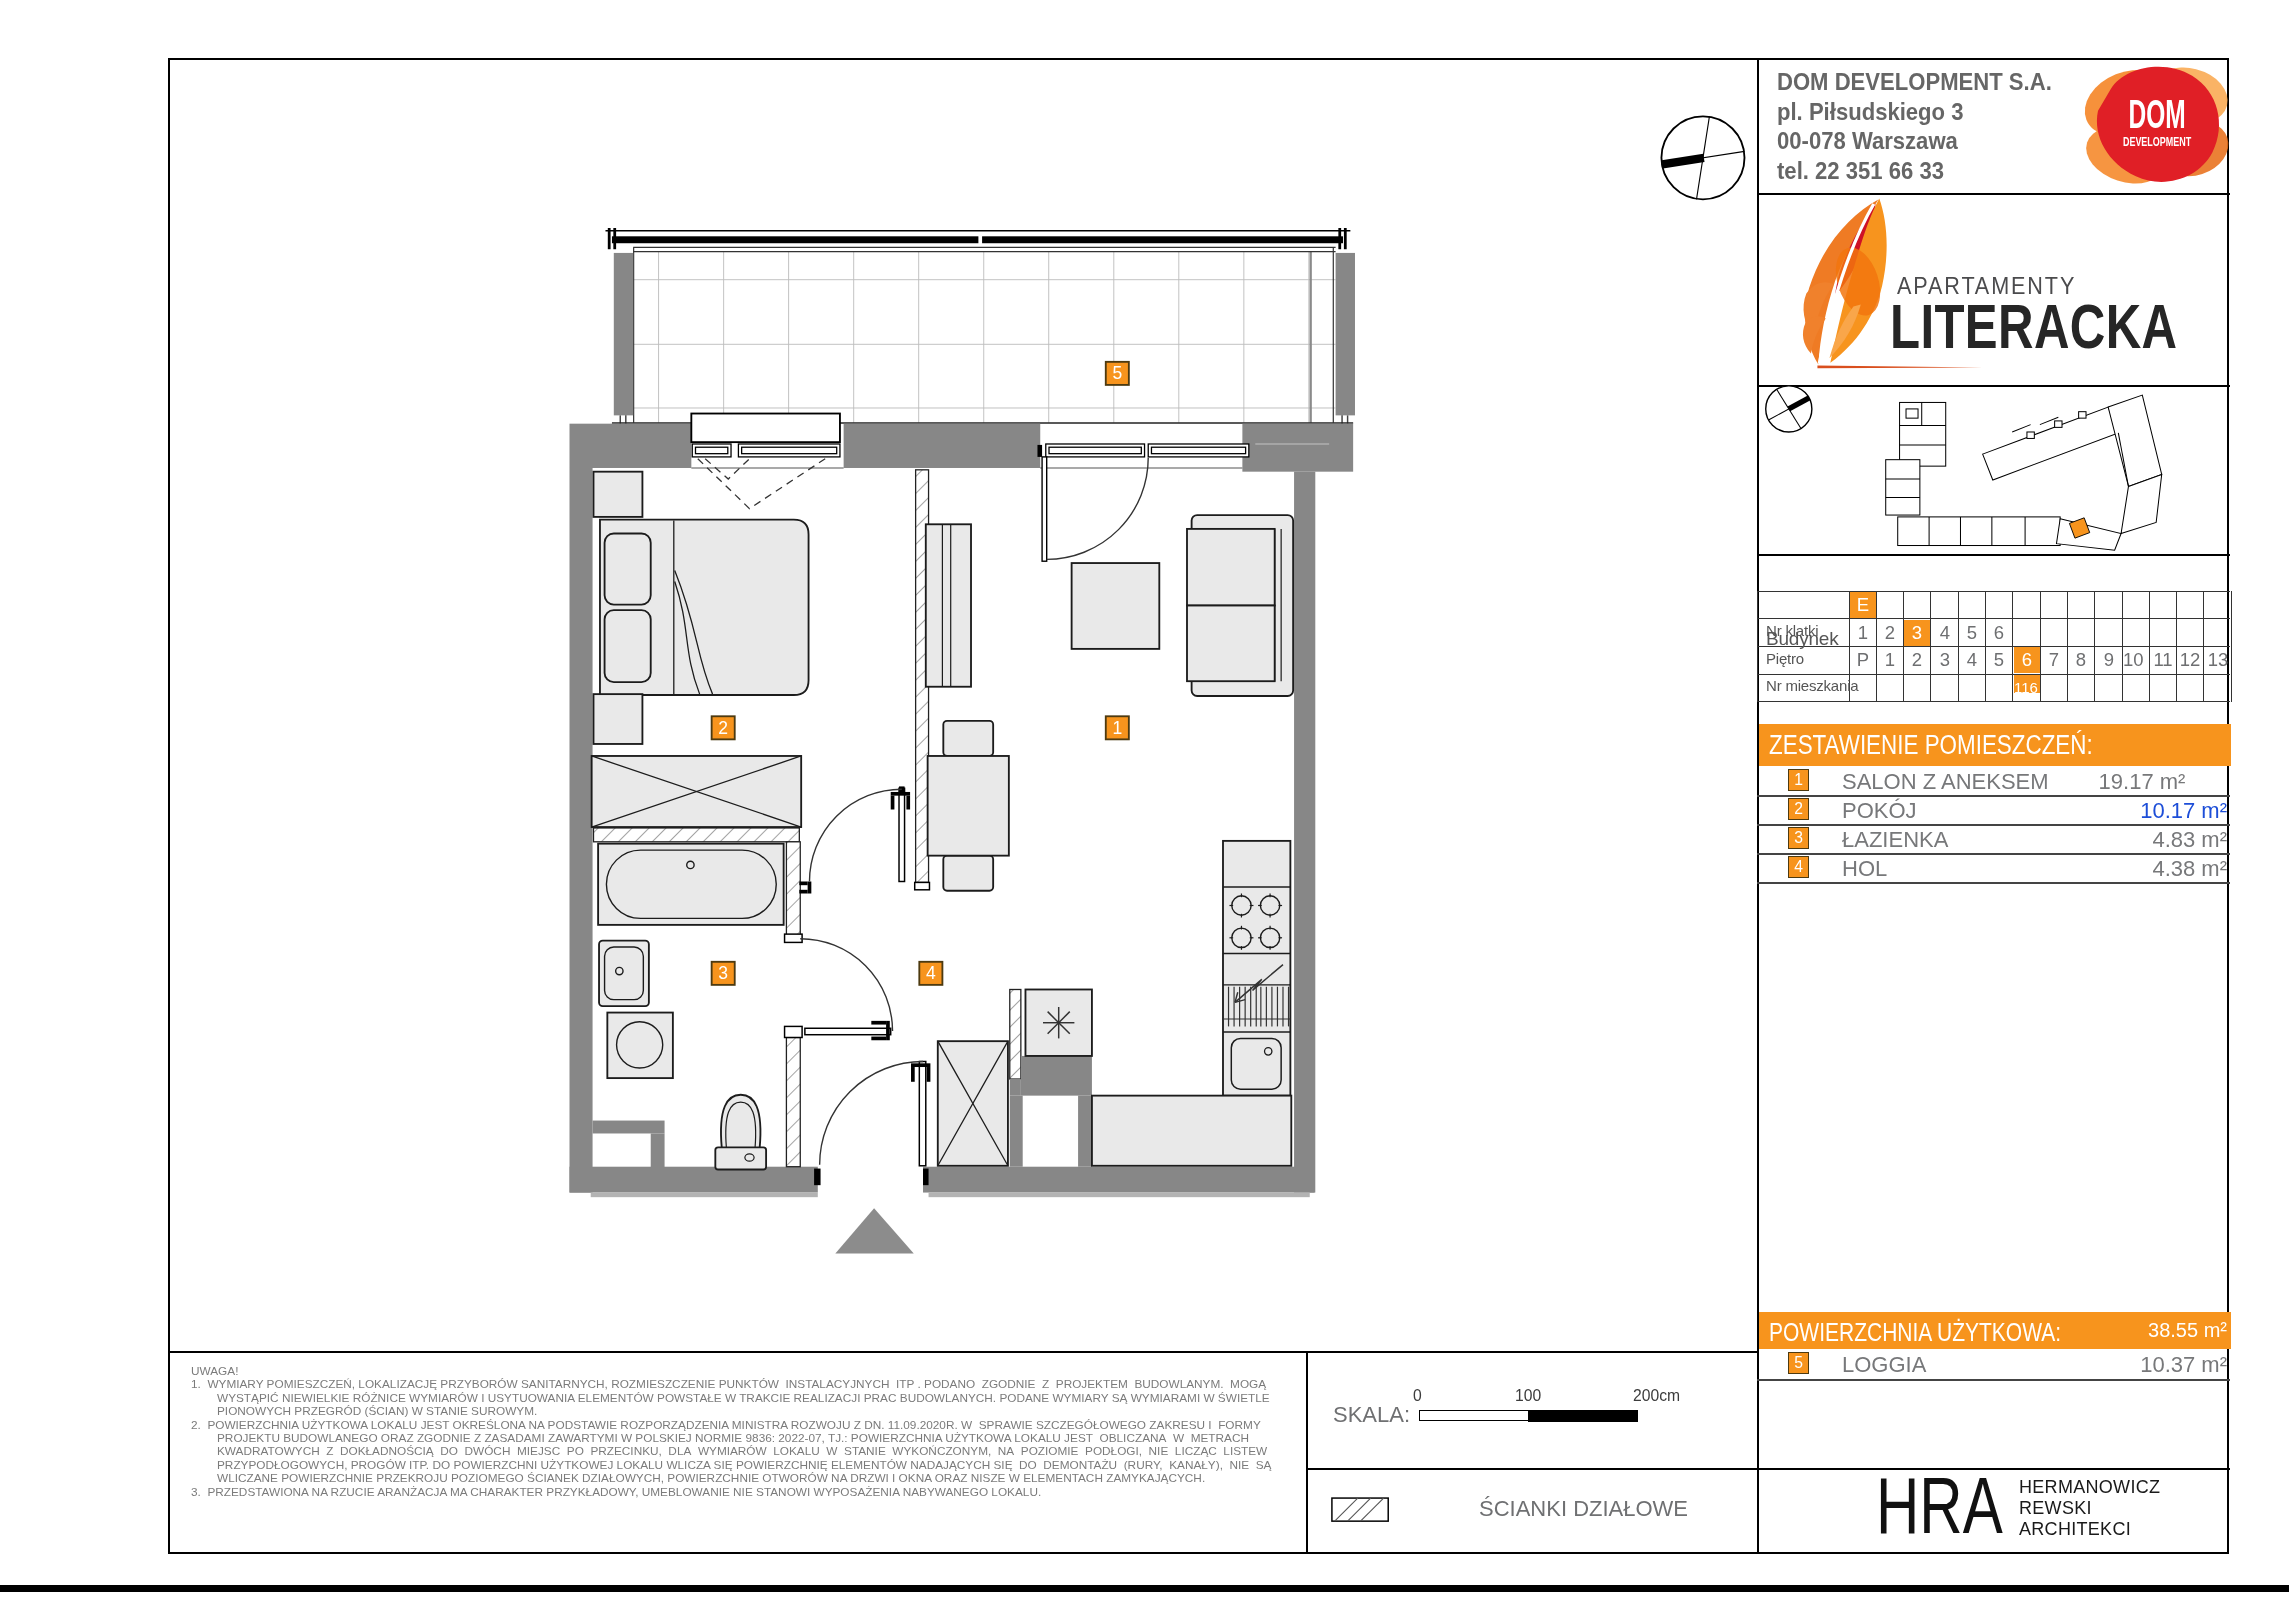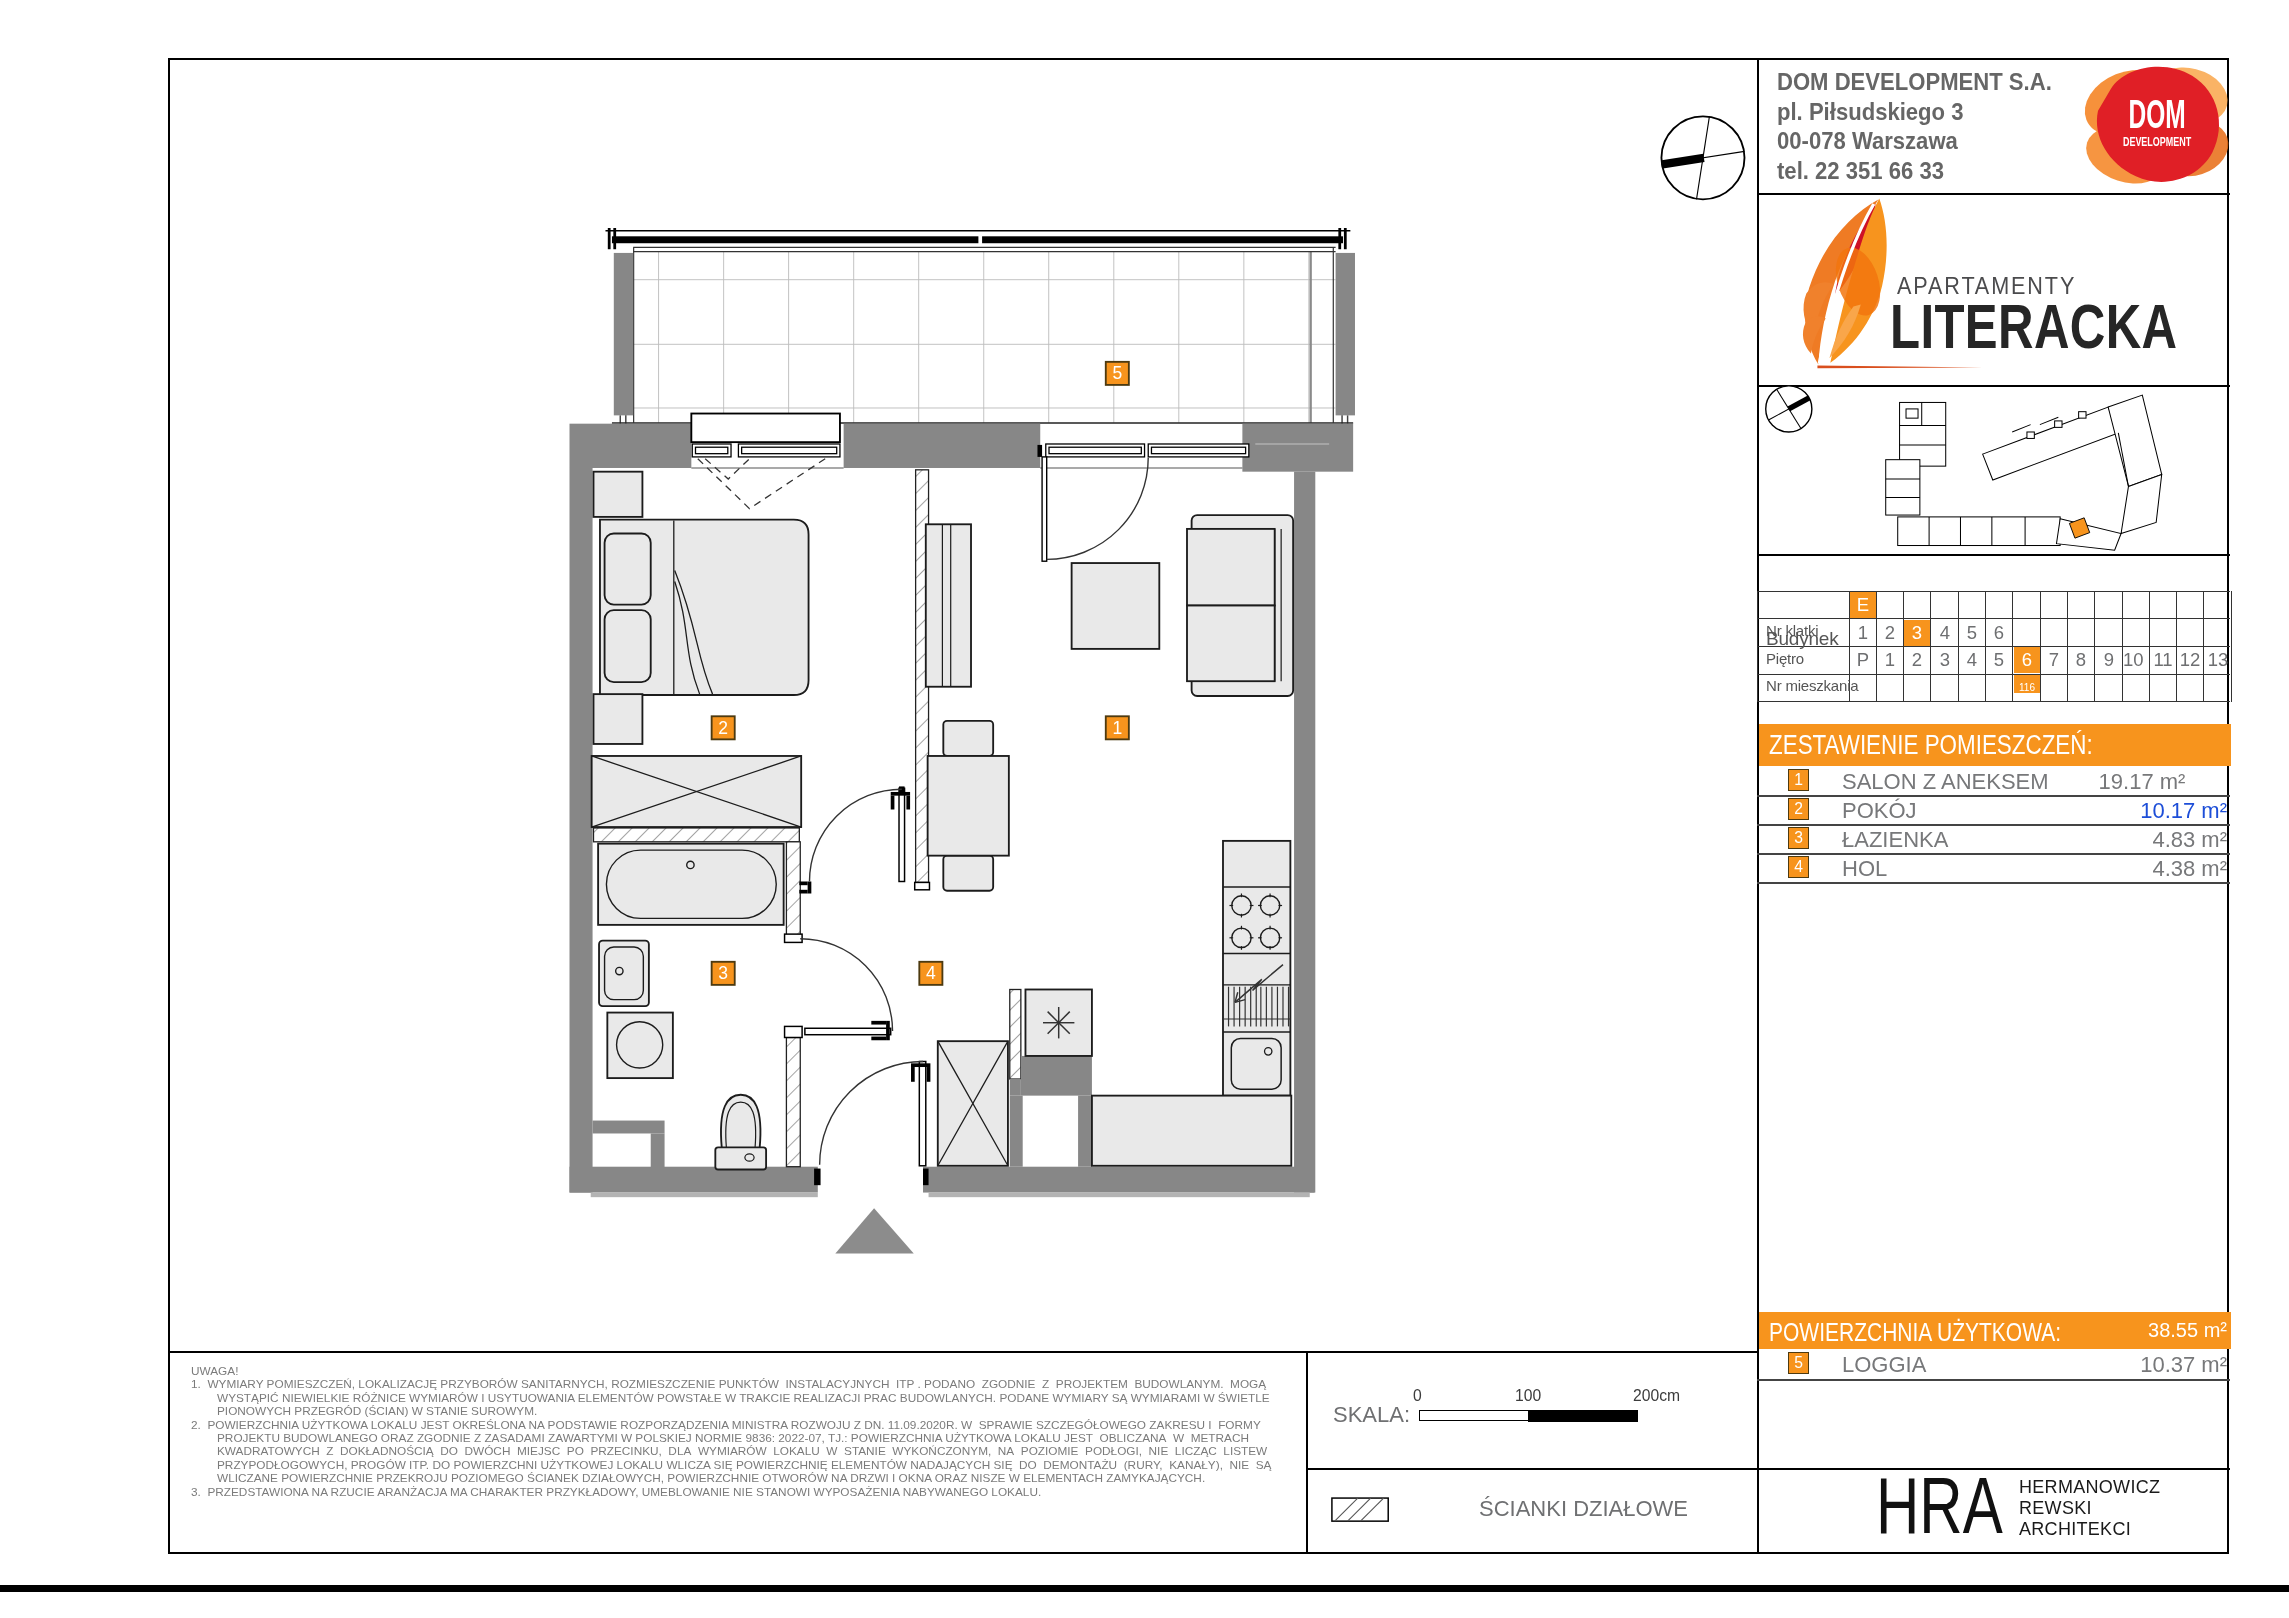--- a/index.html
+++ b/index.html
@@ -51,21 +51,21 @@
 <div class="abs" style="left:1959px;top:647px;width:26px;height:26px;color:#6e6f71;font-size:18.5px;text-align:center;line-height:26px;">4</div>
 <div class="abs" style="left:1986px;top:647px;width:26px;height:26px;color:#6e6f71;font-size:18.5px;text-align:center;line-height:26px;">5</div>
 <div class="abs" style="left:2014px;top:647px;width:26px;height:26px;background:#F7941D;color:#fff;font-size:18.5px;text-align:center;line-height:26px;">6</div>
 <div class="abs" style="left:2041px;top:647px;width:26px;height:26px;color:#6e6f71;font-size:18.5px;text-align:center;line-height:26px;">7</div>
 <div class="abs" style="left:2068px;top:647px;width:26px;height:26px;color:#6e6f71;font-size:18.5px;text-align:center;line-height:26px;">8</div>
 <div class="abs" style="left:2096px;top:647px;width:26px;height:26px;color:#6e6f71;font-size:18.5px;text-align:center;line-height:26px;">9</div>
 <div class="abs" style="left:2123px;top:647px;width:26px;height:26px;color:#6e6f71;font-size:18.5px;text-align:left;line-height:26px;">10</div>
 <div class="abs" style="left:2150px;top:647px;width:26px;height:26px;color:#6e6f71;font-size:18.5px;text-align:center;line-height:26px;">11</div>
 <div class="abs" style="left:2177px;top:647px;width:26px;height:26px;color:#6e6f71;font-size:18.5px;text-align:center;line-height:26px;">12</div>
 <div class="abs" style="left:2205px;top:647px;width:26px;height:26px;color:#6e6f71;font-size:18.5px;text-align:center;line-height:26px;">13</div>
-<div class="abs" style="left:2014px;top:675px;width:26px;height:18px;background:#F7941D;color:#fff;font-size:10px;text-align:center;line-height:26px;">116</div>
+<div class="abs" style="left:2014px;top:675px;width:26px;height:18px;background:#F7941D;color:#fff;font-size:15px;line-height:26px;">116</div>
 <div class="abs" style="left:1759px;top:724px;width:472px;height:42px;background:#F7941D;"></div>
 <div class="abs" style="left:1769px;top:730px;color:#fff;font-size:27px;transform:scaleX(0.83);transform-origin:0 0;white-space:nowrap;">ZESTAWIENIE POMIESZCZEŃ:</div>
 
 <div class="abs" style="left:1757px;top:795px;width:473px;height:1.5px;background:#444;"></div>
 <div class="abs" style="left:1788px;top:769px;width:19.4px;height:20px;background:#F7941D;border:1.8px solid #4d3a10;color:#fff;font-size:15.7px;text-align:center;line-height:20px;">1</div>
 <div class="abs" style="left:1842px;top:769px;color:#77787a;font-size:22px;">SALON Z ANEKSEM</div>
 <div class="abs" style="left:2042px;top:769px;width:200px;text-align:center;color:#77787a;font-size:22px;">19.17 m²</div>
 <div class="abs" style="left:1757px;top:824px;width:473px;height:1.5px;background:#444;"></div>
 <div class="abs" style="left:1788px;top:798px;width:19.4px;height:20px;background:#F7941D;border:1.8px solid #4d3a10;color:#fff;font-size:15.7px;text-align:center;line-height:20px;">2</div>
 <div class="abs" style="left:1842px;top:798px;color:#77787a;font-size:22px;">POKÓJ</div>

